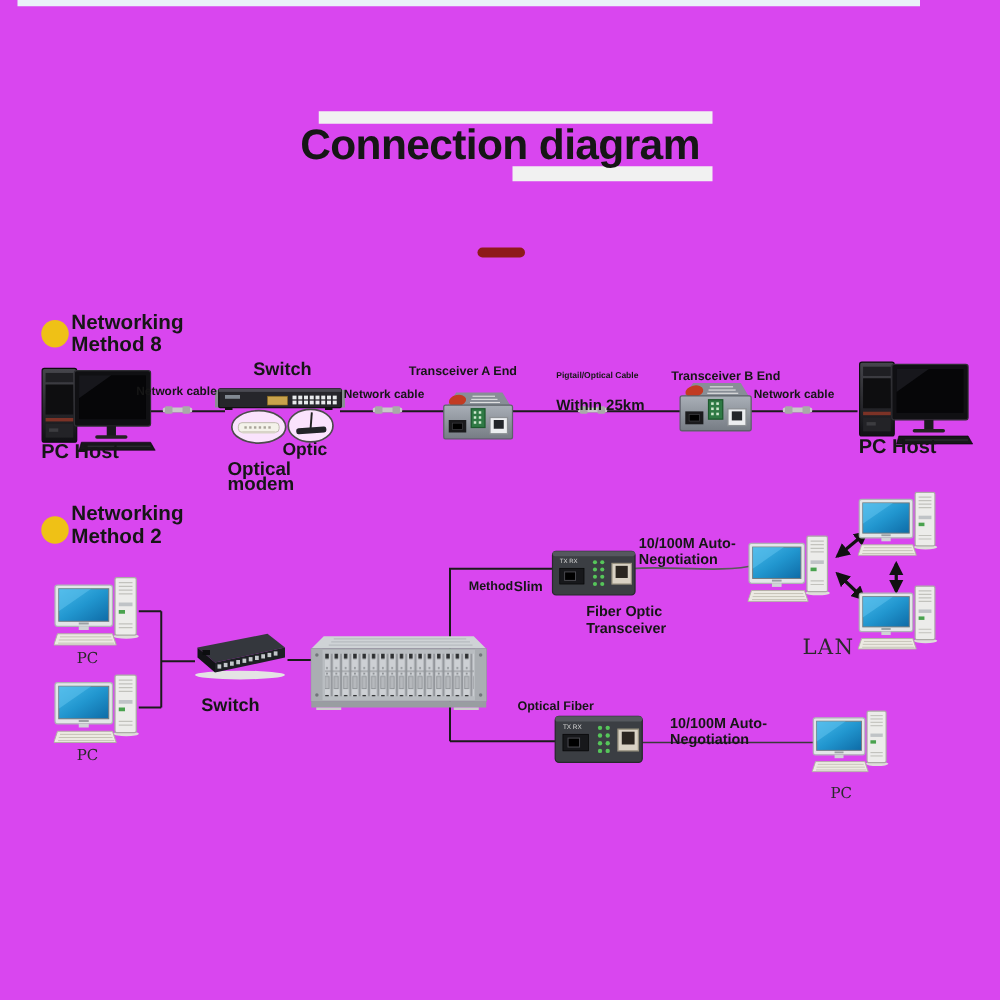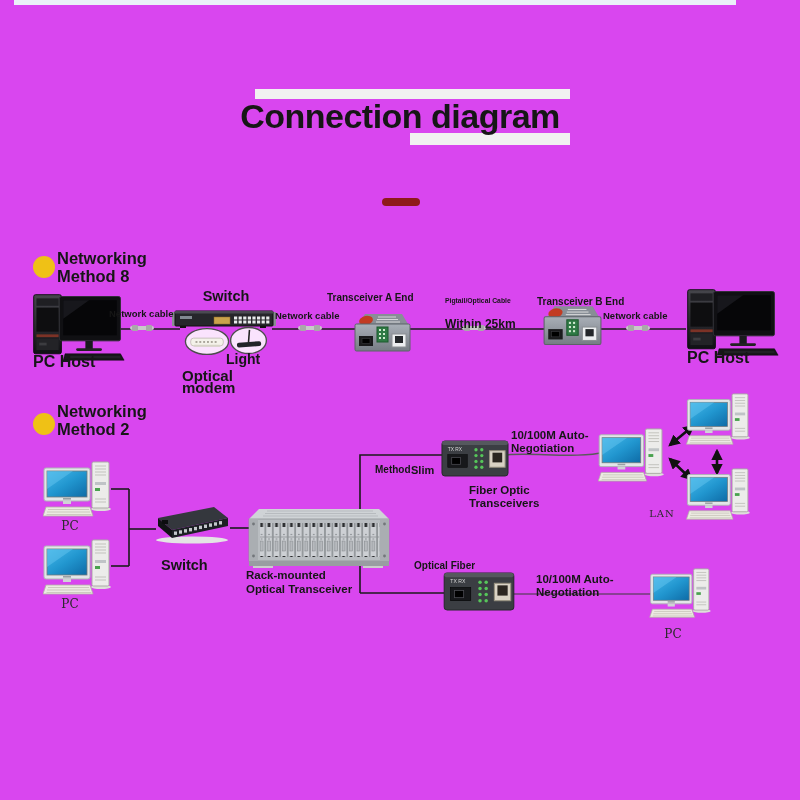--- a/index.html
+++ b/index.html
@@ -295,53 +295,49 @@
     <div class="h2line">Method 8</div>
   </div>
 
   <div class="lbl" style="left:33px;top:353px;font-size:16px;">PC Host</div>
   <div class="lbl" style="left:109px;top:308px;font-size:9.5px;">Network cable</div>
   <div class="lbl ctr" style="left:176px;top:288px;width:100px;font-size:14.5px;">Switch</div>
   <div class="lbl ctr" style="left:182px;top:370px;width:48px;font-size:15px;line-height:11.5px;">
     <div>Optical</div>
     <div>modem</div>
   </div>
-  <div class="lbl" style="left:226px;top:351px;font-size:14px;">Light</div>
+  <div class="lbl" style="left:226px;top:351px;font-size:14px;">Optic</div>
   <div class="lbl" style="left:275px;top:310px;font-size:9.5px;">Network cable</div>
   <div class="lbl" style="left:327px;top:292px;font-size:10px;">Transceiver A End</div>
   <div class="lbl" style="left:445px;top:297px;font-size:6.8px;">Pigtail/Optical Cable</div>
   <div class="lbl" style="left:445px;top:305px;font-size:12px;margin-top:12px;">Within 25km</div>
   <div class="lbl" style="left:537px;top:296px;font-size:10px;">Transceiver B End</div>
   <div class="lbl" style="left:603px;top:310px;font-size:9.5px;">Network cable</div>
   <div class="lbl" style="left:687px;top:349px;font-size:16px;">PC Host</div>
 
   <div class="bullet" style="left:33px;top:413px;"></div>
   <div class="lbl" style="left:57px;top:402px;">
     <div class="h2line">Networking</div>
     <div class="h2line">Method 2</div>
   </div>
 
   <div class="lbl serif ctr" style="left:55px;top:519px;width:30px;font-size:12px;">PC</div>
   <div class="lbl serif ctr" style="left:55px;top:597px;width:30px;font-size:12px;">PC</div>
   <div class="lbl" style="left:161px;top:557px;font-size:14.5px;">Switch</div>
-  <div class="lbl" style="left:246px;top:569px;font-size:11.5px;line-height:13.5px;">
-    <div>Rack-mounted</div>
-    <div>Optical Transceiver</div>
-  </div>
   <div class="lbl" style="left:375px;top:464px;font-size:10px;">Method</div>
   <div class="lbl" style="left:411px;top:464px;font-size:11px;text-align:center;">Slim</div>
   <div class="lbl" style="left:445px;top:484px;font-size:11.5px;line-height:13px;margin-left:24px;">
     <div>Fiber Optic</div>
-    <div>Transceivers</div>
+    <div>Transceiver</div>
   </div>
   <div class="lbl" style="left:511px;top:429px;font-size:11.5px;line-height:12.5px;">
     <div>10/100M Auto-</div>
     <div>Negotiation</div>
   </div>
-  <div class="lbl serif ctr" style="left:642px;top:508px;width:40px;font-size:10px;letter-spacing:1px;">LAN</div>
+  <div class="lbl serif ctr" style="left:642px;top:508px;width:40px;font-size:17px;letter-spacing:1px;">LAN</div>
   <div class="lbl" style="left:374px;top:560px;font-size:10px;margin-left:40px;">Optical Fiber</div>
   <div class="lbl" style="left:536px;top:573px;font-size:11.5px;line-height:12.5px;">
     <div>10/100M Auto-</div>
     <div>Negotiation</div>
   </div>
   <div class="lbl serif ctr" style="left:658px;top:627px;width:30px;font-size:12px;">PC</div>
 
 </div>
 
 </body></html>

